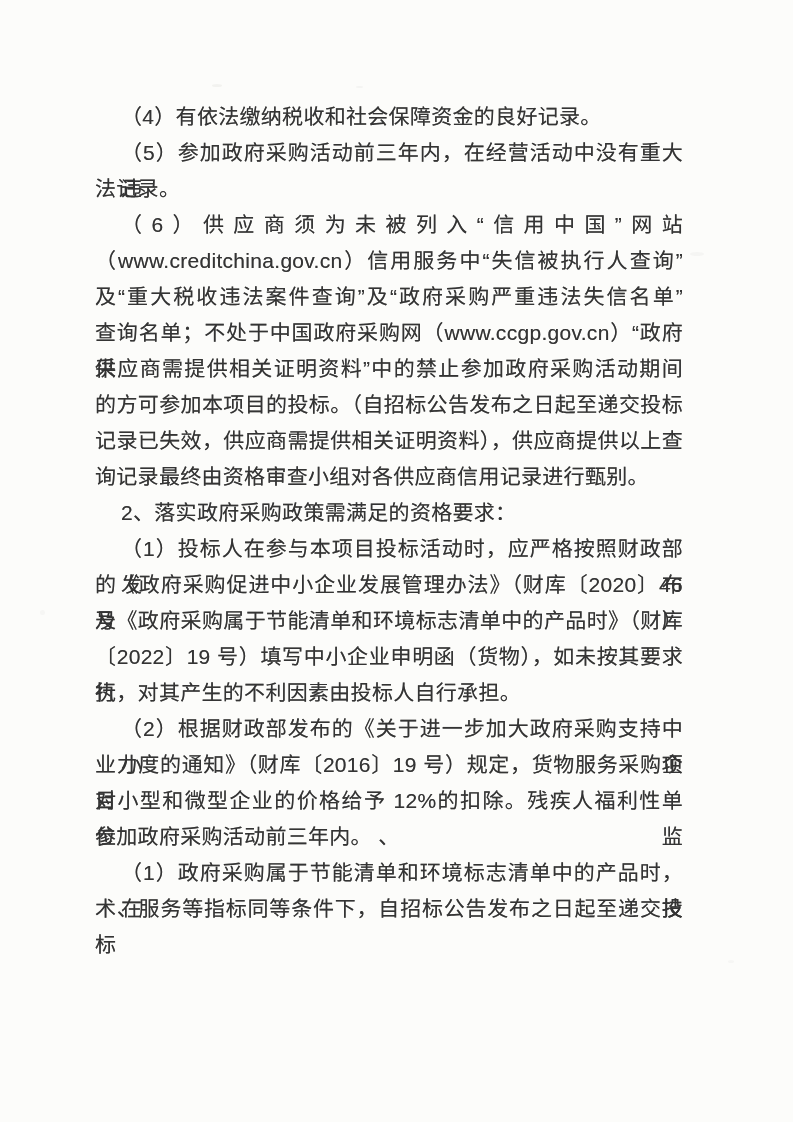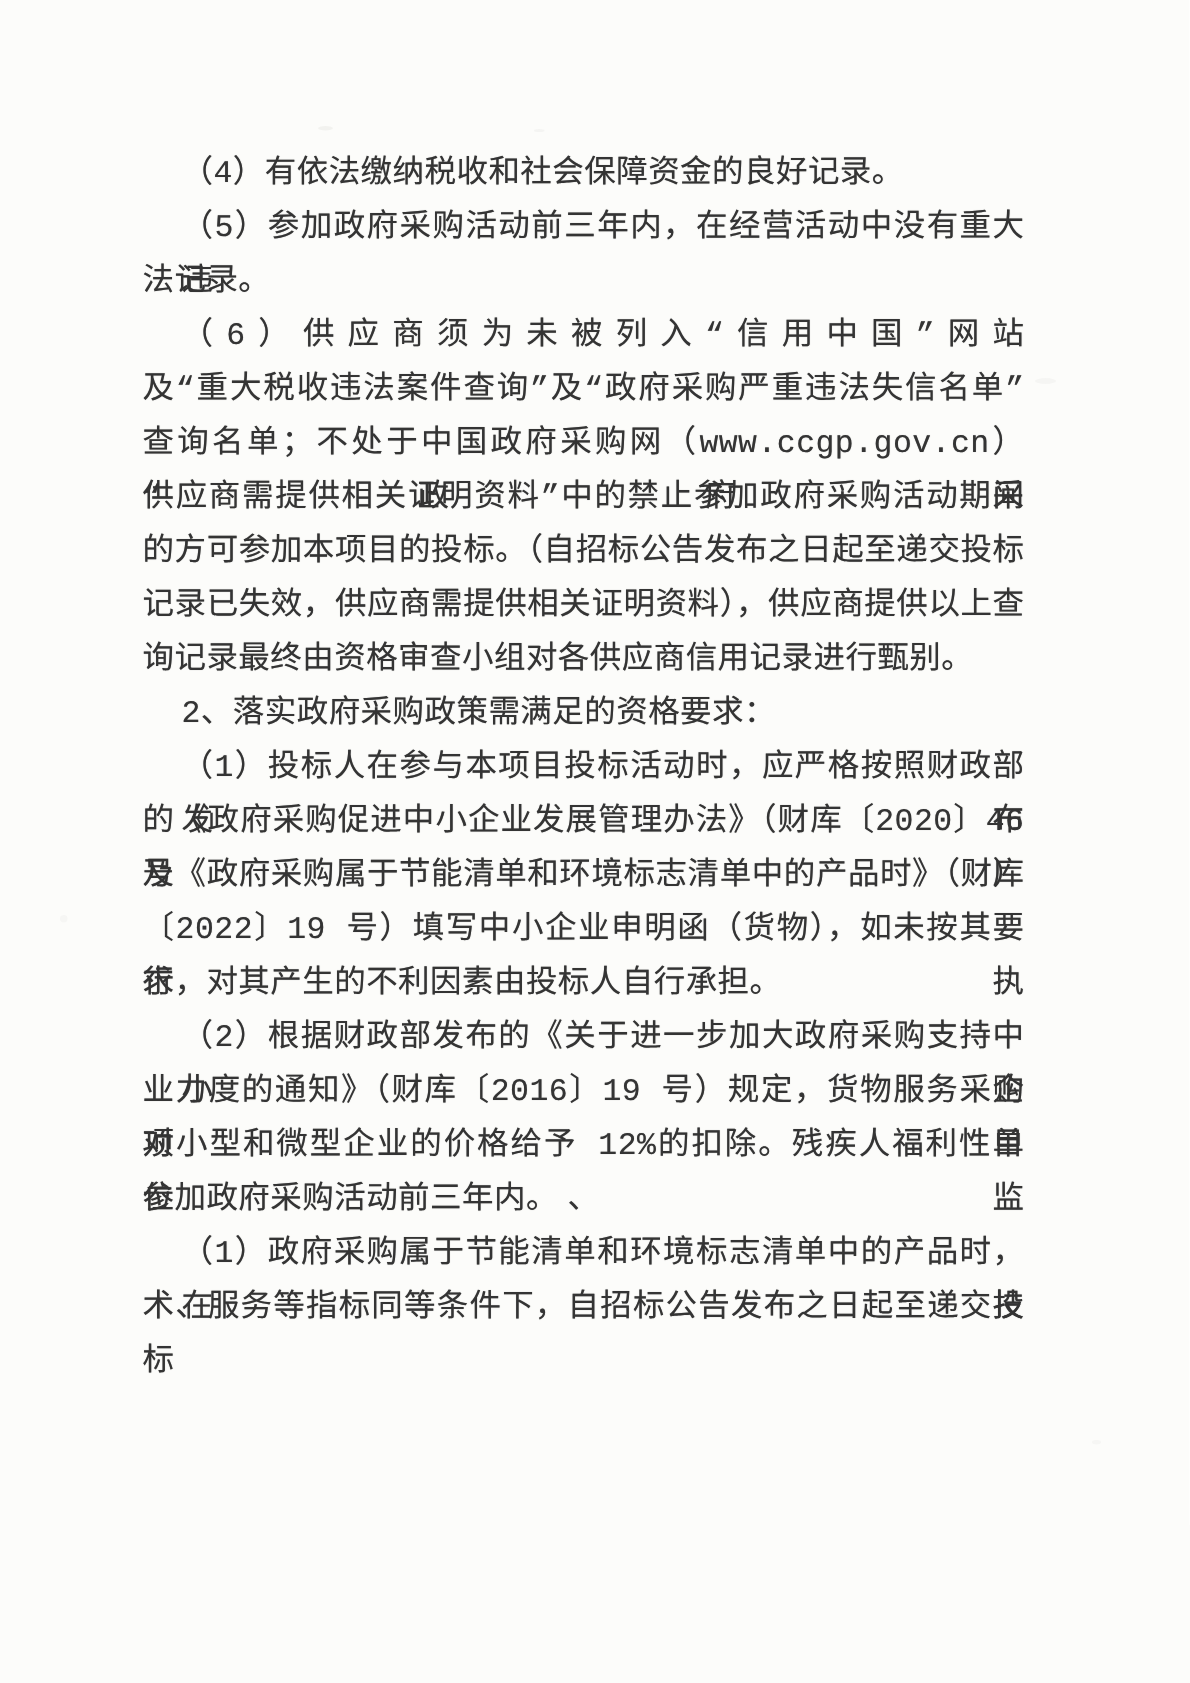--- a/index.html
+++ b/index.html
@@ -6,21 +6,21 @@
     margin: 0;
     padding: 0;
     background: #ffffff;
   }
   .page {
     position: relative;
     width: 793px;
     height: 1122px;
     background: #fcfcfa;
     overflow: hidden;
-    font-family: Liberation Mono, monospace;
+    font-family: Liberation Sans, sans-serif;
   }
   .content {
     position: absolute;
     left: 95px;
     top: 99px;
     width: 588px;
   }
   .line {
     font-size: 21px;
     line-height: 36px;
@@ -58,20 +58,21 @@
   <div class="speck s3"></div>
   <div class="speck s4"></div>
   <div class="speck s5"></div>
 
   <div class="content">
 
   <div class="line ind">（4）有依法缴纳税收和社会保障资金的良好记录。</div>
       <div class="line j ind">（5）参加政府采购活动前三年内，在经营活动中没有重大违</div>
       <div class="line">法记录。</div>
       <div class="line j ind">（6）供应商须为未被列入“信用中国”网站</div>
+      <div class="line j">（www.creditchina.gov.cn）信用服务中“失信被执行人查询”</div>
       <div class="line j">及“重大税收违法案件查询”及“政府采购严重违法失信名单”</div>
       <div class="line j">查询名单；不处于中国政府采购网（www.ccgp.gov.cn）“政府采</div>
       <div class="line j">供应商需提供相关证明资料”中的禁止参加政府采购活动期间</div>
       <div class="line j">的方可参加本项目的投标。（自招标公告发布之日起至递交投标</div>
       <div class="line j">记录已失效，供应商需提供相关证明资料），供应商提供以上查</div>
       <div class="line">询记录最终由资格审查小组对各供应商信用记录进行甄别。</div>
       <div class="line ind">2、落实政府采购政策需满足的资格要求：</div>
       <div class="line j ind">（1）投标人在参与本项目投标活动时，应严格按照财政部发布</div>
       <div class="line j">的《政府采购促进中小企业发展管理办法》（财库〔2020〕46 号）</div>
       <div class="line j">及《政府采购属于节能清单和环境标志清单中的产品时》（财库</div>

